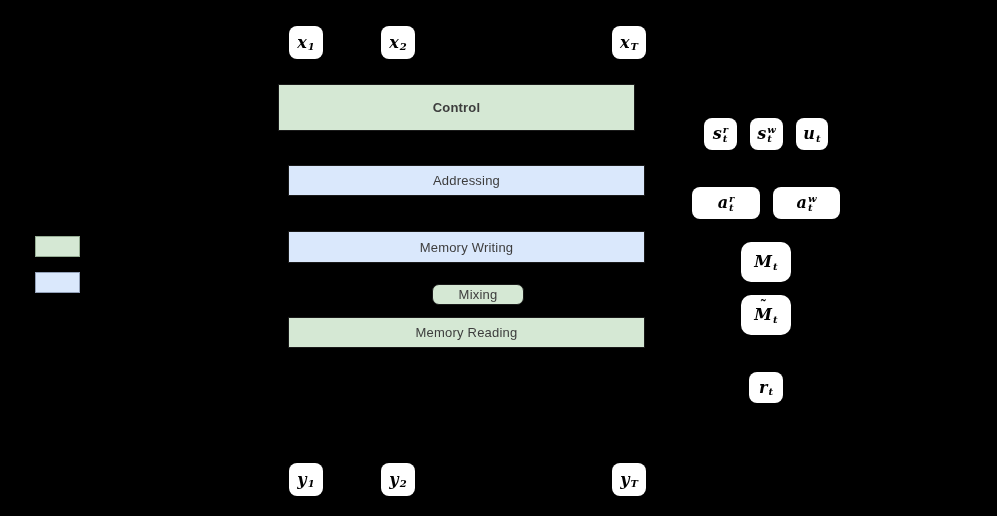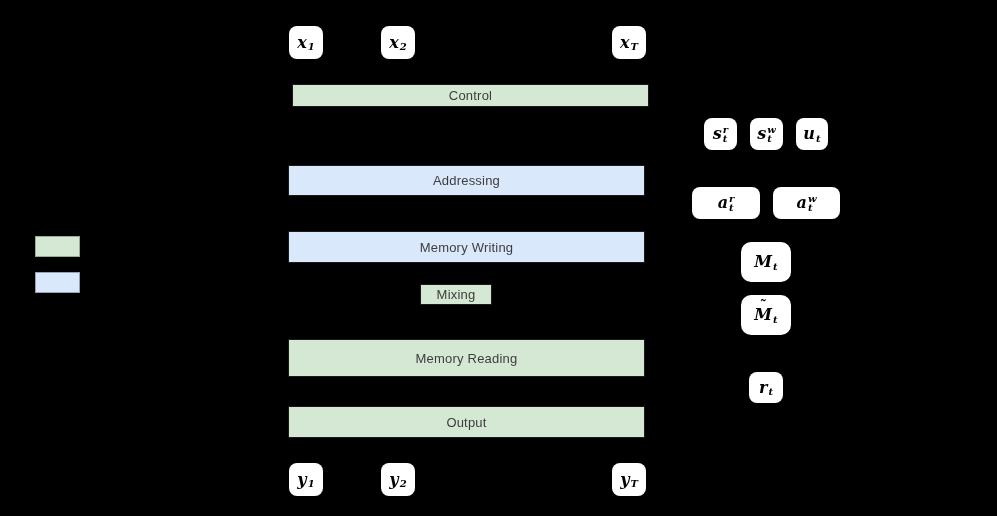--- a/index.html
+++ b/index.html
@@ -84,38 +84,35 @@
   <div class="node" style="left:612px;top:26px;width:34px;height:33px;">
     <span class="math">
         <span class="mbase">x</span>
         <span class="mscripts">
           <span class="msup"></span>
           <span class="msub">T</span>
         </span>
       </span>
   </div>
 
-  <div class="layer green" style="left:292px;top:84px;width:357px;height:23px;">
+  <div class="layer green" style="left:278px;top:84px;width:357px;height:47px;font-weight:bold;">
     <span>Control</span>
   </div>
   <div class="layer blue" style="left:288px;top:153px;width:357px;height:31px;margin-top:12px;">
     <span>Addressing</span>
   </div>
   <div class="layer blue" style="left:288px;top:231px;width:357px;height:32px;">
     <span>Memory Writing</span>
   </div>
-  <div class="layer green" style="left:420px;top:284px;width:72px;height:21px;">
+  <div class="layer green" style="left:432px;top:284px;width:92px;height:21px;border-radius:7px;">
     <span>Mixing</span>
   </div>
-  <div class="layer green" style="left:288px;top:339px;width:357px;height:38px;">
+  <div class="layer green" style="left:288px;top:317px;width:357px;height:31px;">
     <span>Memory Reading</span>
   </div>
-  <div class="layer green" style="left:288px;top:406px;width:357px;height:32px;">
-    <span>Output</span>
-  </div>
 
   <div class="node" style="left:289px;top:463px;width:34px;height:33px;">
     <span class="math">
         <span class="mbase">y</span>
         <span class="mscripts">
           <span class="msup"></span>
           <span class="msub">1</span>
         </span>
       </span>
   </div>

